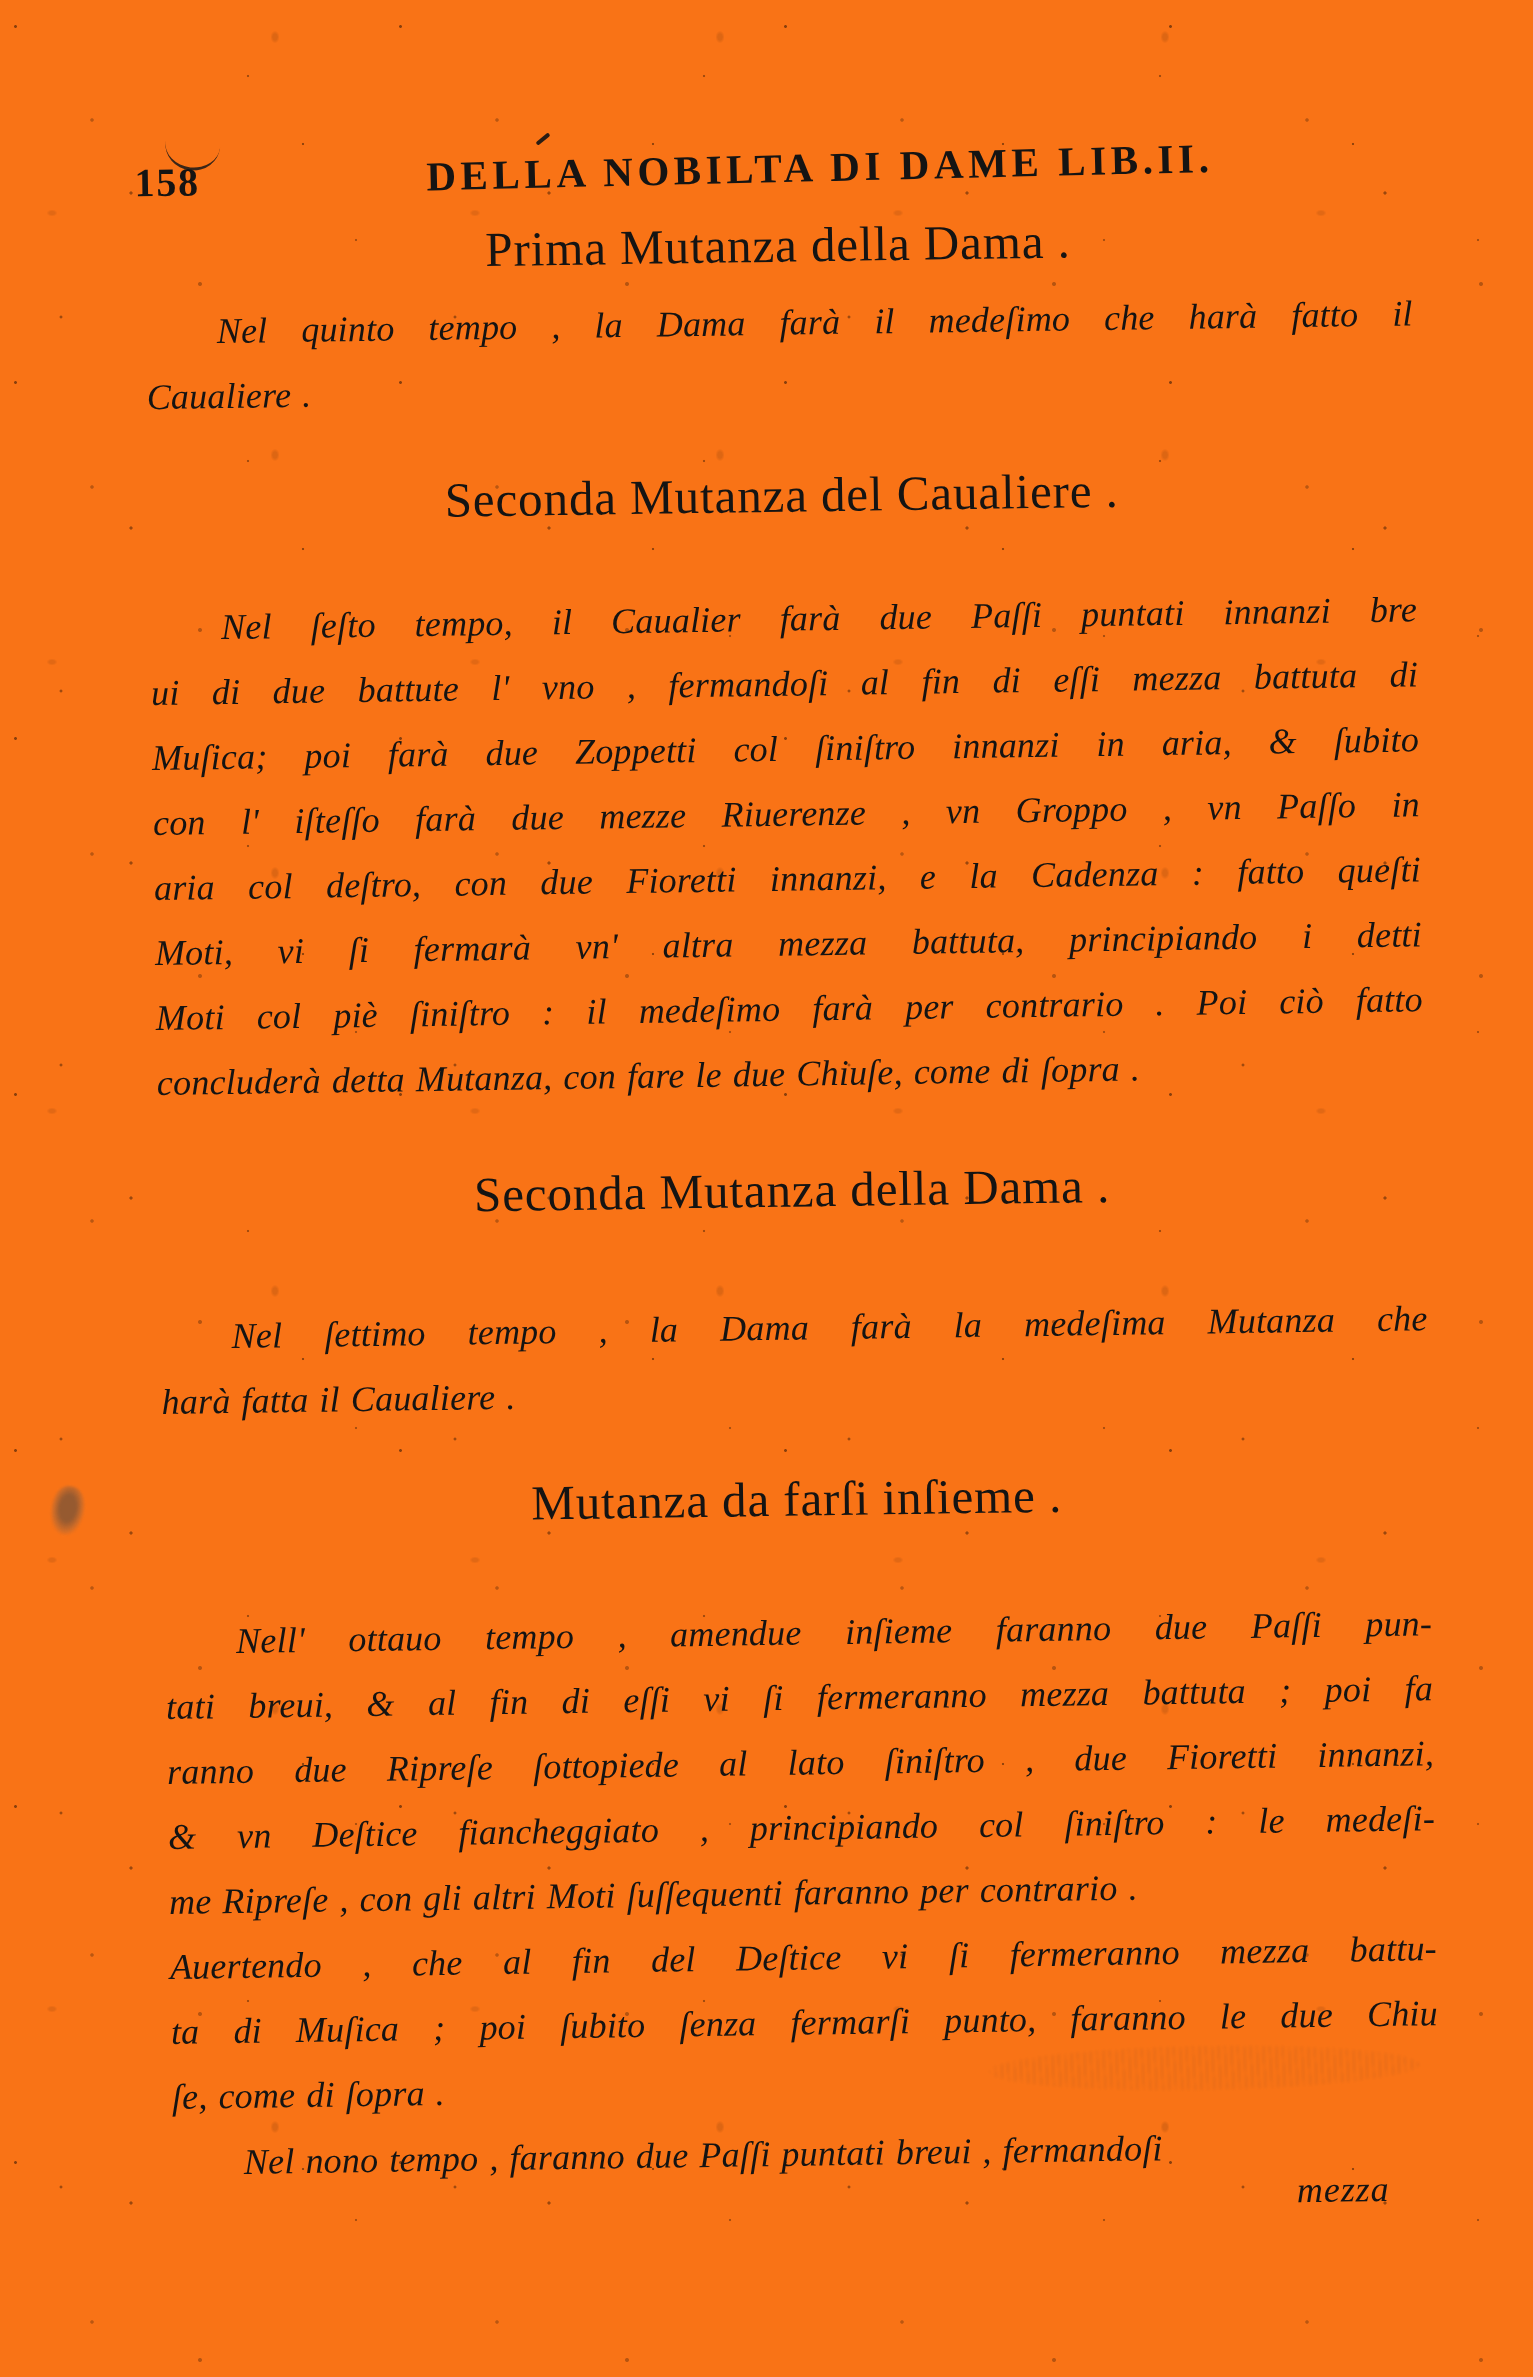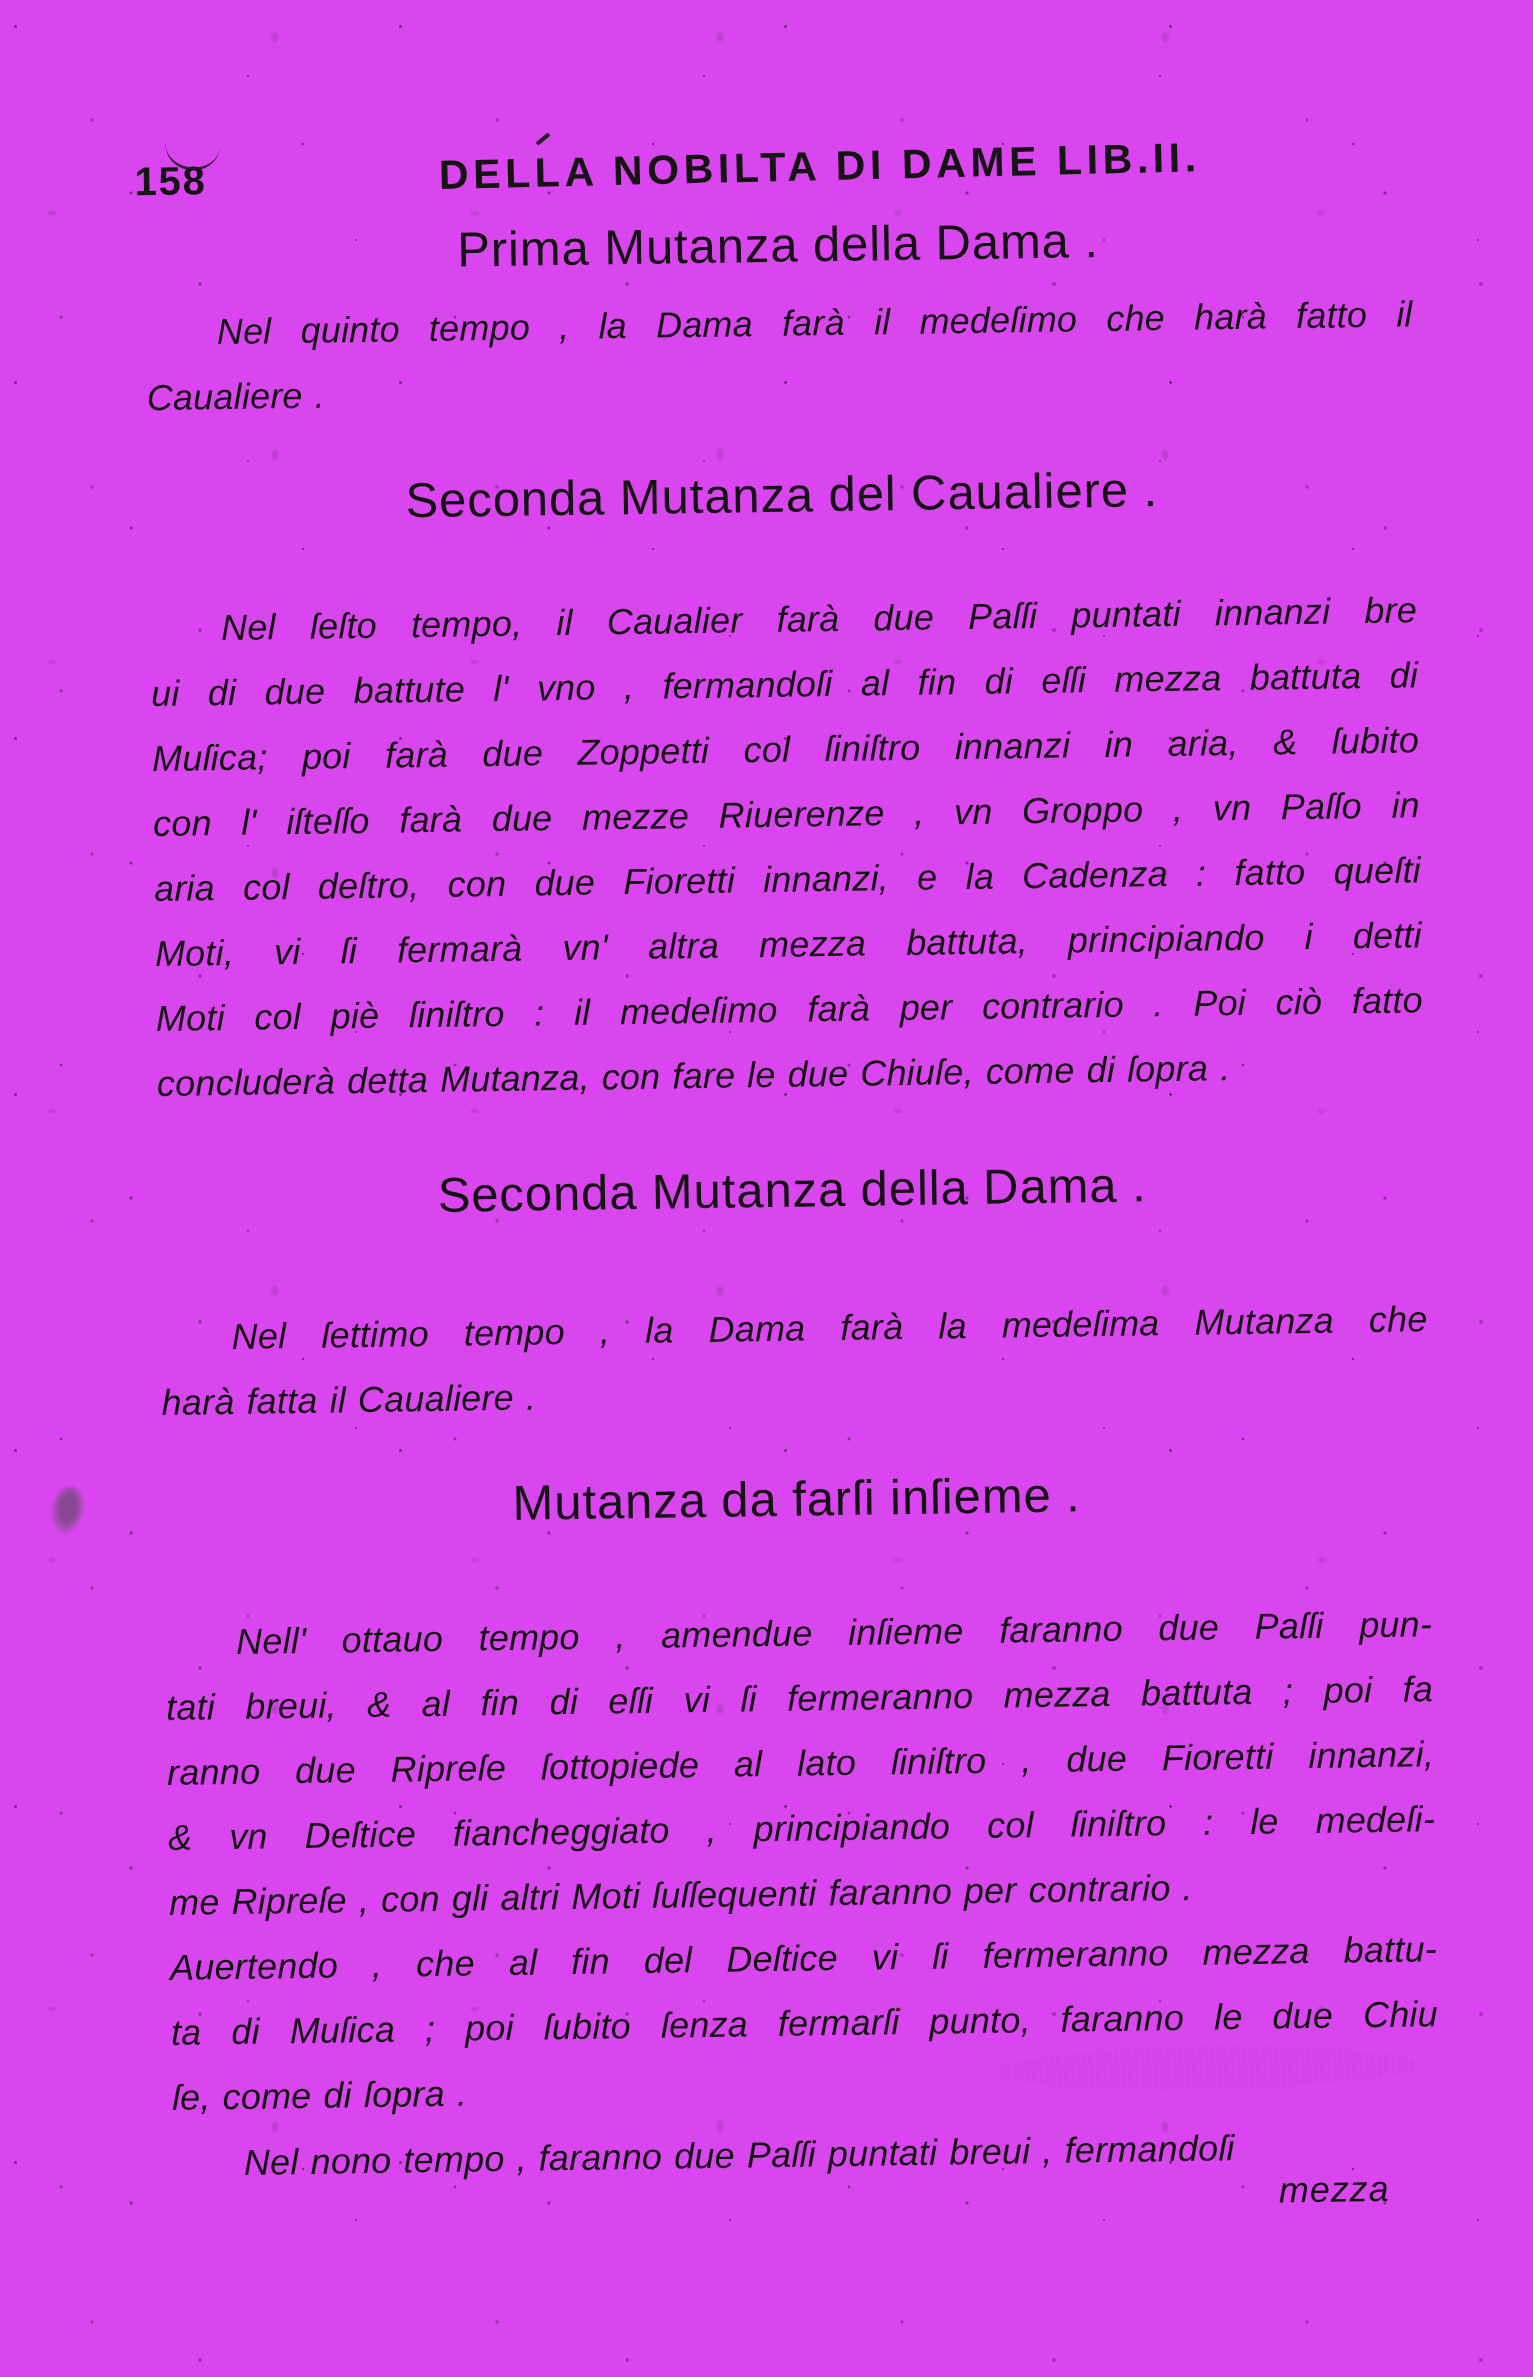--- a/index.html
+++ b/index.html
@@ -1,19 +1,19 @@
 <!DOCTYPE html>
 <html style="font-size:14.6px"><head>
 <meta charset="utf-8">
 <style>
   html,body{margin:0;padding:0;background:#d8d6d2;}
   .page{
     position:relative;width:1534px;height:2377px;margin:0 auto;
-    background:#d946ef;color:#151413;overflow:hidden;
-    font-family:Liberation Sans, sans-serif;
+    background:#f97316;color:#151413;overflow:hidden;
+    font-family:Liberation Serif, serif;
   }
   .noise{
     position:absolute;inset:0;pointer-events:none;opacity:.9;
     background-image:
       radial-gradient(circle at 15.5px 26.5px, rgba(0,0,0,.50) 1px, transparent 1.8px),
       radial-gradient(circle at 131px 193px, rgba(0,0,0,.42) 1.2px, transparent 2px),
       radial-gradient(circle at 248px 76px, rgba(0,0,0,.38) 0.9px, transparent 1.6px),
       radial-gradient(circle at 303px 144px, rgba(0,0,0,.45) 0.8px, transparent 1.6px),
       radial-gradient(circle at 61px 317px, rgba(0,0,0,.40) 1.1px, transparent 1.8px),
       radial-gradient(circle at 200px 284px, rgba(0,0,0,.30) 1.5px, transparent 2.4px),

